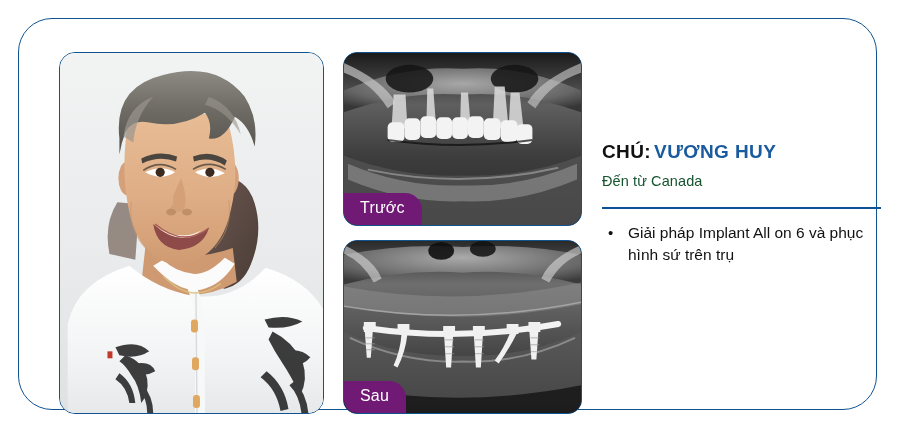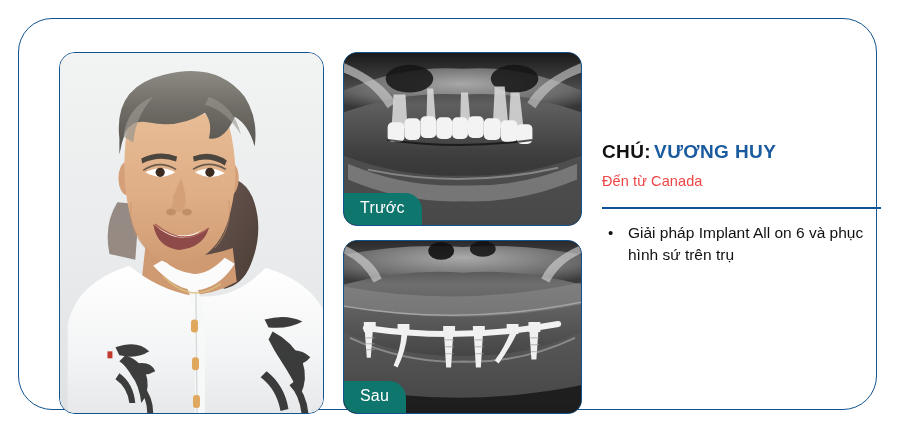--- a/index.html
+++ b/index.html
@@ -43,21 +43,21 @@
     overflow:hidden;
     background:#111;
   }
   .xray.before{left:324px;top:33px;}
   .xray.after{left:324px;top:221px;}
   .xray svg{display:block;width:100%;height:100%;}
 
   .badge{
     position:absolute;
     left:0;bottom:0;
-    background:#0f766e;
+    background:#701a75;
     color:#ffffff;
     font-size:16px;
     line-height:1;
     padding:7px 17px 9px 16px;
     border-top-right-radius:17px;
     border-bottom-left-radius:13px;
     letter-spacing:.2px;
     white-space:nowrap;
   }
 
@@ -70,21 +70,21 @@
     font-size:19px;
     font-weight:bold;
     letter-spacing:.4px;
     color:#111111;
     white-space:nowrap;
   }
   .info-title .name{color:#1a5a9e;margin-left:3px;}
   .info-sub{
     margin-top:10px;
     font-size:14.5px;
-    color:#ef4444;
+    color:#14532d;
     letter-spacing:.1px;
   }
   .divider{
     margin-top:18px;
     width:279px;height:2px;
     background:#0b5296;
   }
   .bullets{
     margin-top:13px;
     list-style:none;

